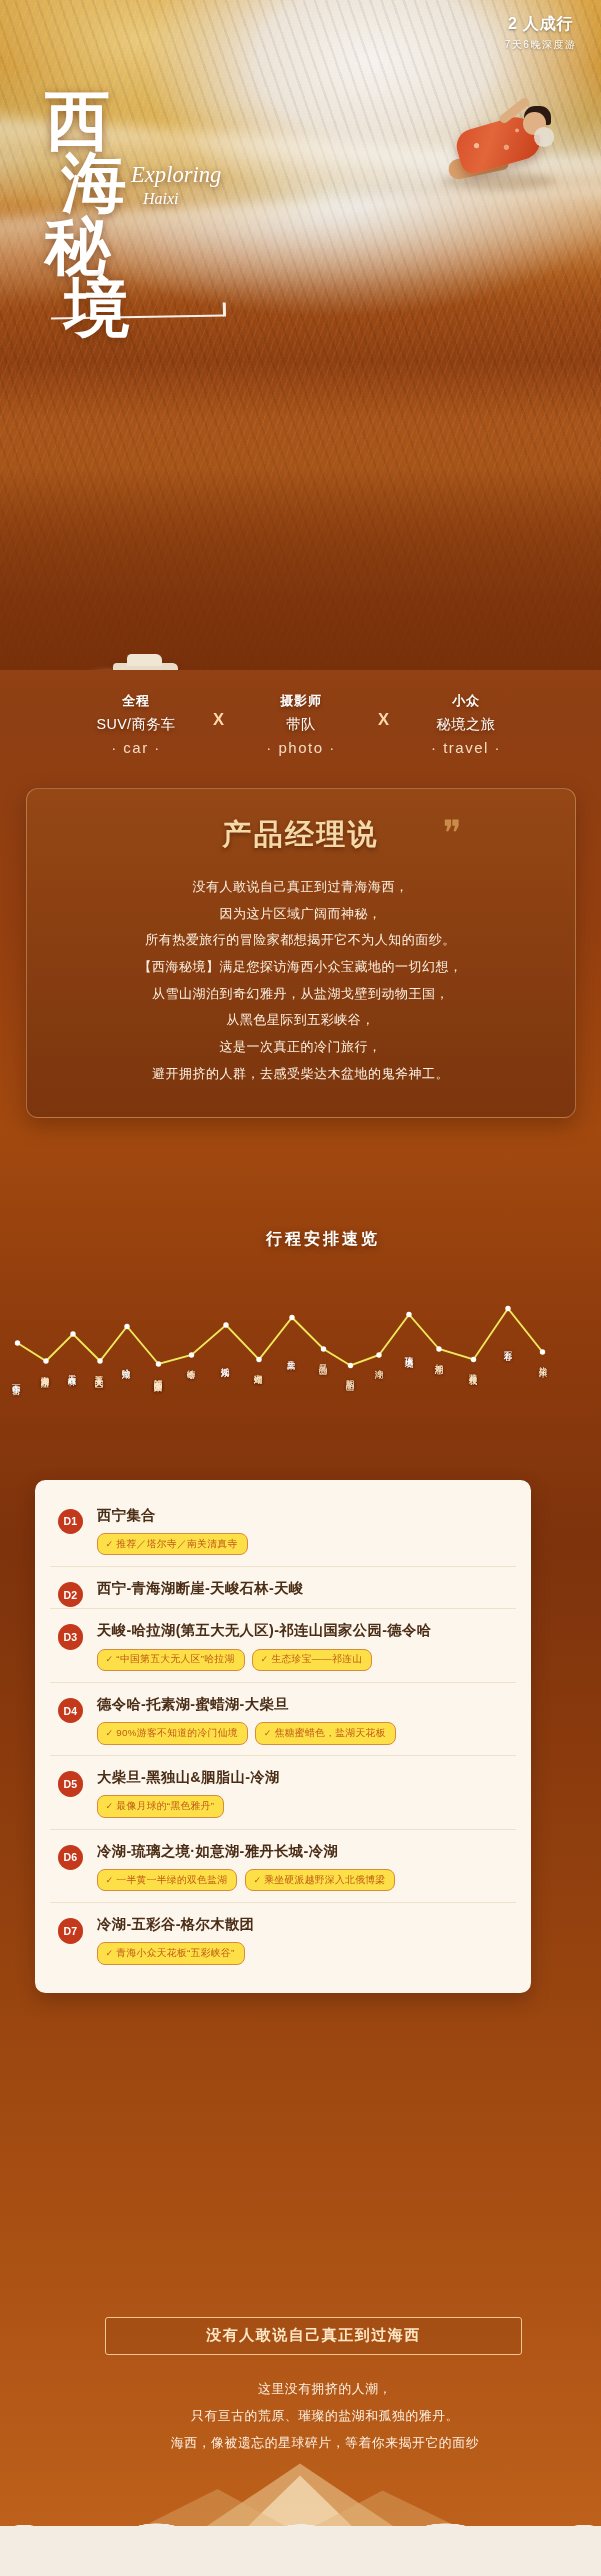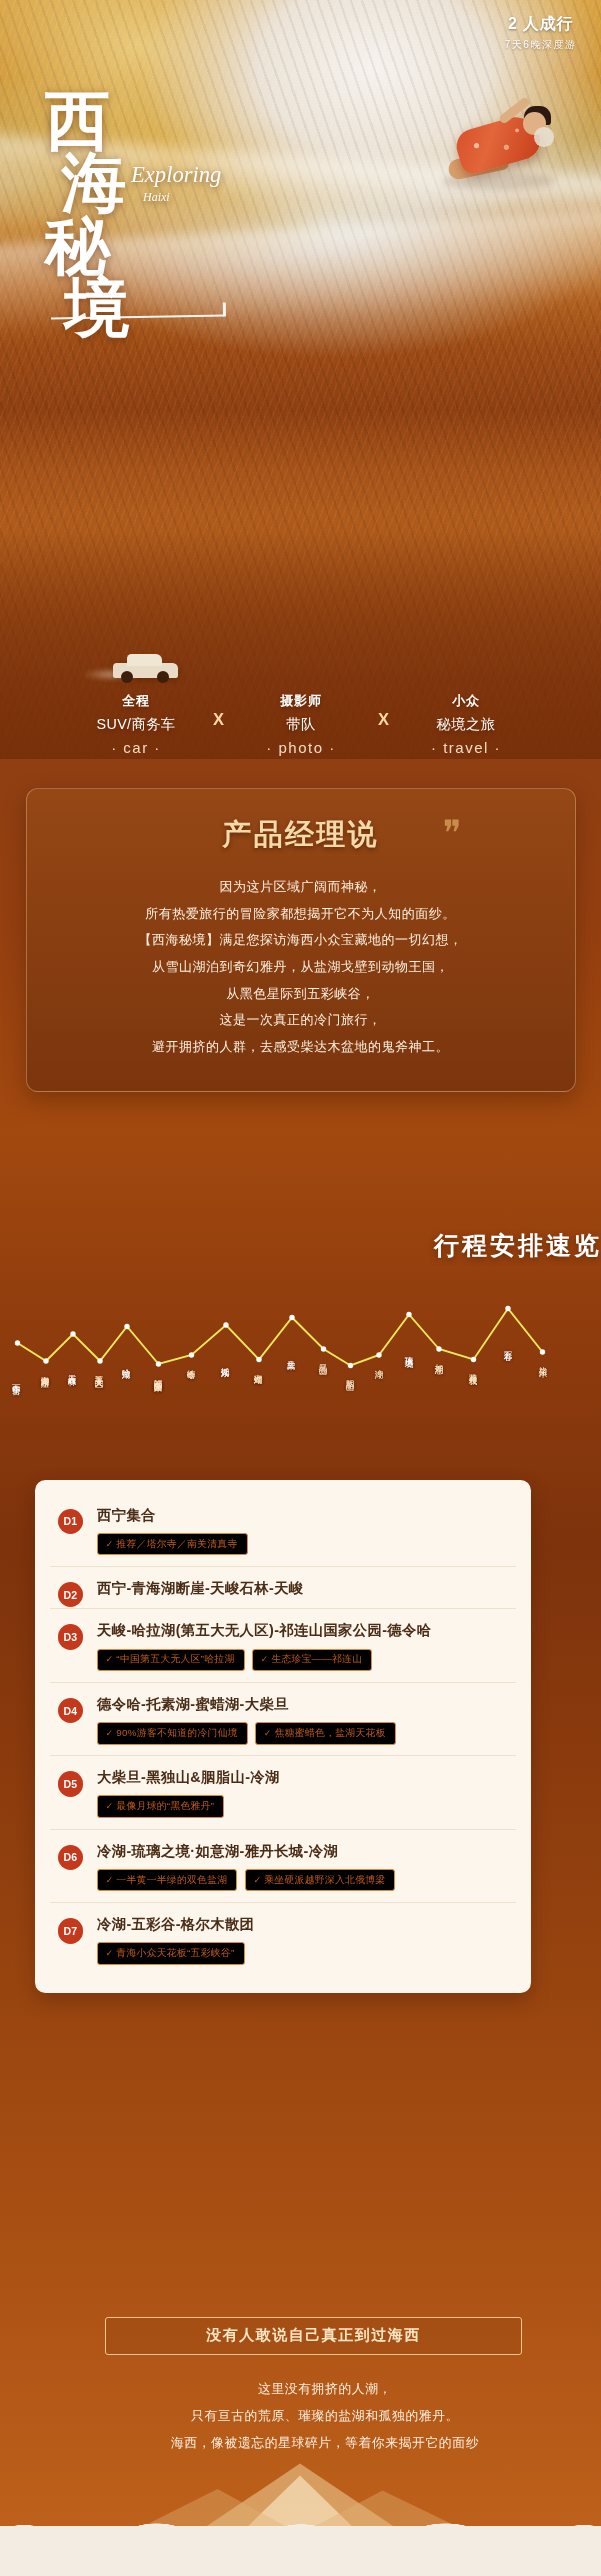--- a/index.html
+++ b/index.html
@@ -28,21 +28,21 @@
         #8a3a0d 68%,
         #96430f 76%,
         #a44c12 84%,
         #b25717 92%,
         #c0631c 100%);
   }
 
   
   .hero {
     position: relative;
-    height: 759px;
+    height: 670px;
     overflow: hidden;
   }
   .hero-bg {
     position: absolute;
     inset: 0;
     background:
       radial-gradient(ellipse 55% 32% at 62% 9%, #f6f2ee 0%, #ece3d6 35%, rgba(236,227,214,0) 70%),
       radial-gradient(ellipse 40% 22% at 23% 6%, #e9c97a 0%, rgba(233,201,122,0) 72%),
       radial-gradient(ellipse 60% 20% at 30% 20%, #d8a53c 0%, rgba(216,165,60,0) 75%),
       radial-gradient(ellipse 70% 26% at 55% 29%, #e8eaea 0%, rgba(232,234,234,0) 70%),
@@ -149,21 +149,21 @@
     font-family: "Liberation Serif", serif;
     font-style: italic;
     font-size: 22.6px;
     color: #ffffff;
     text-shadow: 0 1.5px 6px rgba(80,30,5,.6);
   }
   .en-title .en2 {
     display: block;
     margin-left: 12px;
     margin-top: 1.5px;
-    font-size: 12px;
+    font-size: 16px;
   }
   .title-underline {
     position: absolute;
     left: 6px;
     top: 226px;
     width: 173px;
     height: 2.3px;
     background: #fff;
     opacity: .92;
     transform: rotate(-1deg);
@@ -378,23 +378,23 @@
     color: #fdf1e2;
     letter-spacing: 0.5px;
   }
   .pm-body p { white-space: nowrap; }
 
   
   .sec2-title {
     position: absolute;
     left: 0; right: 0;
     top: 1229px;
-    text-align: right;
+    text-align: center;
     font-family: "Liberation Serif", serif;
-    font-size: 25px;
+    font-size: 16px;
     font-weight: bold;
     letter-spacing: 3px;
     color: #ffffff;
     text-shadow: 0 1.5px 6px rgba(60,22,0,.55);
     z-index: 6;
     margin-left: 44px;
   }
   .chart {
     position: absolute;
     left: 0;
@@ -459,25 +459,25 @@
   .dtags {
     margin-top: 8.3px;
     display: flex;
     flex-wrap: wrap;
     gap: 7.5px;
   }
   .dtag {
     display: inline-block;
     padding: 3.8px 9px 3.8px 7.5px;
     border: 0.8px solid #d98a3c;
-    border-radius: 3px;
+    border-radius: 8px;
     color: #c15a18;
     font-size: 9.8px;
     letter-spacing: 0.3px;
-    background: #000000;
+    background: #fde047;
     white-space: nowrap;
   }
   .dtag .chk { color: #c15a18; margin-right: 3px; font-size: 9px; }
 
   
   .closing-banner {
     position: absolute;
     left: 105px;
     top: 2317px;
     width: 417px;
@@ -603,20 +603,21 @@
       <div class="feat-cn">小众</div>
       <div class="feat-sub">秘境之旅</div>
       <div class="feat-en">· travel ·</div>
     </div>
   </div>
 
   <section class="pm-card">
     <div class="pm-title">产品经理说</div>
     <div class="pm-quote">❞</div>
     <div class="pm-body">
+      <p>没有人敢说自己真正到过青海海西，</p>
       <p>因为这片区域广阔而神秘，</p>
       <p>所有热爱旅行的冒险家都想揭开它不为人知的面纱。</p>
       <p>【西海秘境】满足您探访海西小众宝藏地的一切幻想，</p>
       <p>从雪山湖泊到奇幻雅丹，从盐湖戈壁到动物王国，</p>
       <p>从黑色星际到五彩峡谷，</p>
       <p>这是一次真正的冷门旅行，</p>
       <p>避开拥挤的人群，去感受柴达木盆地的鬼斧神工。</p>
     </div>
   </section>
 

